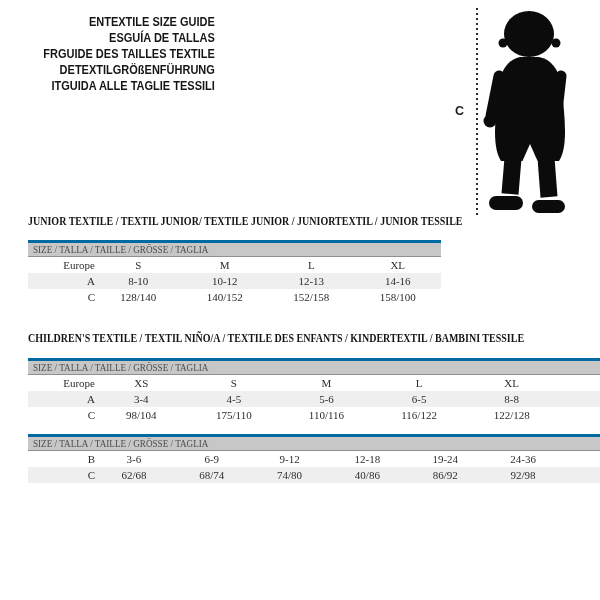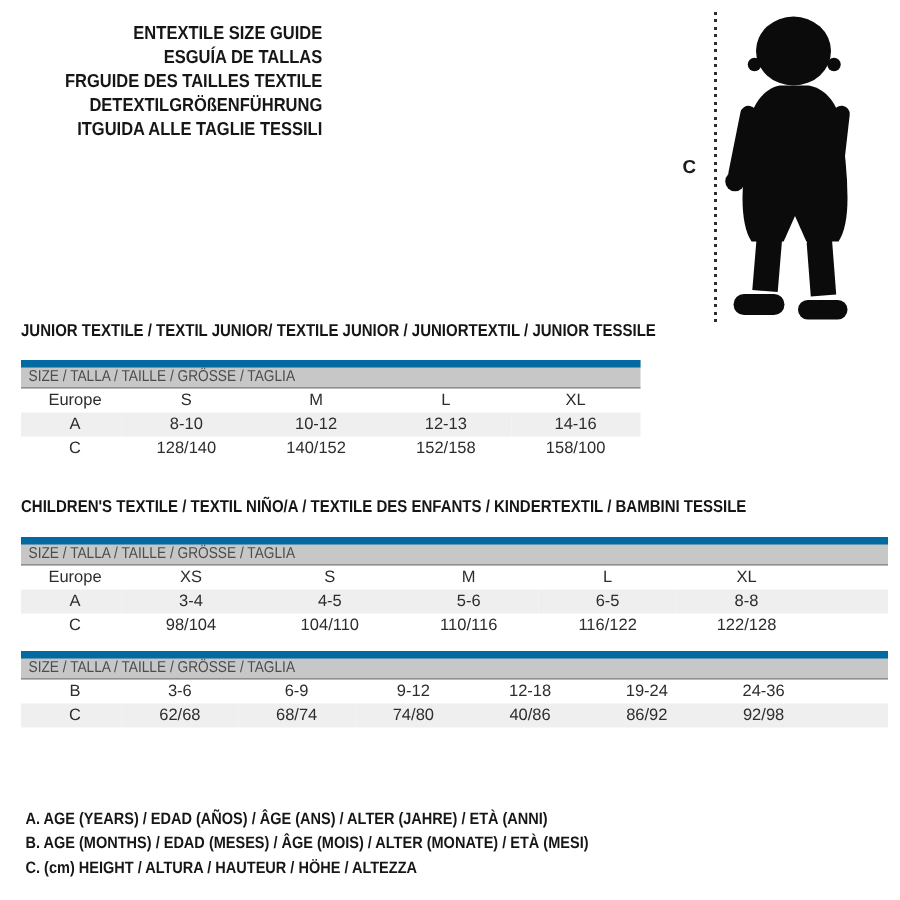--- a/index.html
+++ b/index.html
@@ -15,37 +15,37 @@
               transform:scaleX(0.88); transform-origin:0 50%; white-space:nowrap; }
   .lang-code { display:inline-block; width:42px; }
 
   
   .dotted-line { position:absolute; left:476px; top:8px; width:2px; height:208px;
     background:repeating-linear-gradient(to bottom,#2d2d2d 0 2px,transparent 2px 5px); }
   .measure-c { position:absolute; left:455px; top:104px; font-size:12.5px; font-weight:bold; color:#1c1c1c; }
   .baby-svg { position:absolute; left:482px; top:8px; }
 
   
-  .tbl-sec { position:absolute; left:14px; }
+  .tbl-sec { position:absolute; left:28px;font-family:Liberation Serif, serif; }
   .sec1 { top:215px; width:413px; }
   .sec2 { top:321px; width:578px;margin-top:11px; }
   .sec3 { top:424px; width:578px; }
   .tbl-title { margin:0; font-size:11.5px; font-weight:bold; line-height:13px; color:#151515; }
   .tbl-title.two-line { line-height:15px; }
   .sec1 .size-header { margin-top:12px; }
   .sec2 .size-header { margin-top:13px; }
   .sec3 .size-header { margin-top:10px; }
   .size-header {
     height:13px; line-height:13px; background:#c7c7c7;
-    border-top:5px solid #0369a1; border-bottom:1px solid #8f8f8f;
+    border-top:3px solid #0369a1; border-bottom:1px solid #8f8f8f;
     font-size:10.5px; color:#4c4c4c; padding-left:5px;
   }
   .size-table { width:100%; border-collapse:collapse; table-layout:fixed; }
   .size-table td { height:16px; padding:0; font-size:11px; color:#2d2d2d; text-align:center; vertical-align:middle; }
-  .size-table td.lbl { width:62px; text-align:center; padding-left:5px; }
+  .size-table td.lbl { width:62px; text-align:right; padding-left:5px; }
   .size-table td.filler-5 { width:48px; }
   .size-table td.filler-6 { width:44px; }
   .size-table tr:nth-child(even) { background:#efefef; }
 
   
   .legend { position:absolute; left:17px; top:538px; }
   .legend-line { font-size:11px; font-weight:bold; line-height:16.4px; color:#161616;
                  transform:scaleX(0.88); transform-origin:0 50%; white-space:nowrap; }
 </style>
 </head>
@@ -142,21 +142,21 @@
         <td>3-4</td>
         <td>4-5</td>
         <td>5-6</td>
         <td>6-5</td>
         <td>8-8</td>
         <td class="filler-5"></td>
       </tr>
       <tr>
         <td class="lbl">C</td>
         <td>98/104</td>
-        <td>104/110</td>
+        <td>175/110</td>
         <td>110/116</td>
         <td>116/122</td>
         <td>122/128</td>
         <td class="filler-5"></td>
       </tr>
     </tbody>
       </table>
   </section>
 
   <section class="tbl-sec sec3">
@@ -182,19 +182,14 @@
         <td>74/80</td>
         <td>40/86</td>
         <td>86/92</td>
         <td>92/98</td>
         <td class="filler-6"></td>
       </tr>
     </tbody>
       </table>
   </section>
 
-  <section class="legend">
-    <div class="legend-line">A. AGE (YEARS) / EDAD (AÑOS) / ÂGE (ANS) / ALTER (JAHRE) / ETÀ (ANNI)</div>
-    <div class="legend-line">B. AGE (MONTHS) / EDAD (MESES) / ÂGE (MOIS) / ALTER (MONATE) / ETÀ (MESI)</div>
-    <div class="legend-line">C. (cm) HEIGHT / ALTURA / HAUTEUR / HÖHE / ALTEZZA</div>
-  </section>
 
 </div>
 
 </body></html>

